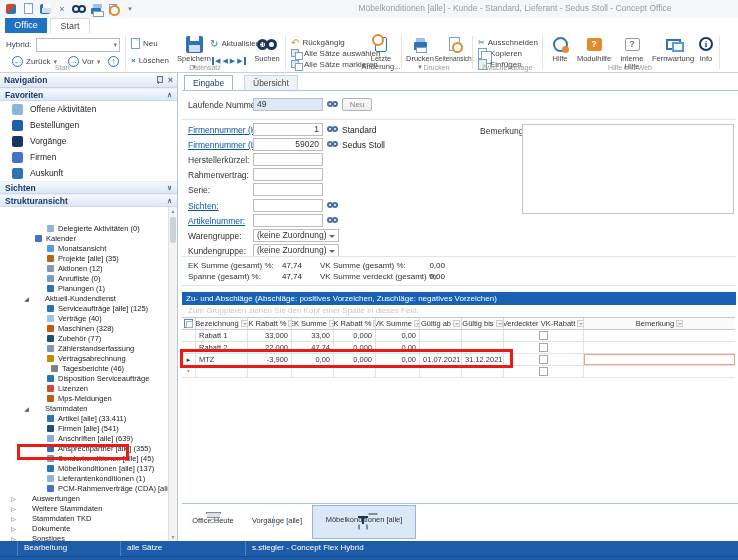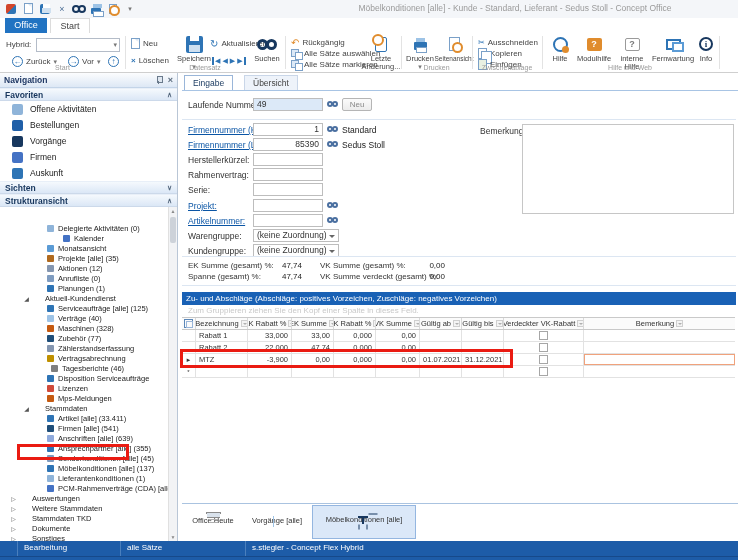--- a/index.html
+++ b/index.html
@@ -393,21 +393,21 @@
     </div>
     <div class="tree">
       <div style="position:absolute;left:0;top:16px;right:10px">
 
           <div class="tree-item" style="padding-left: 36px;">
             <span class="mark"></span>
             <span class="tree-ico" style="background: rgb(143, 180, 217);"></span>
             <span>Delegierte Aktivitäten (0)</span>
           </div>
 
-          <div class="tree-item" style="padding-left: 52px;">
+          <div class="tree-item" style="padding-left: 24px;">
             <span class="mark"></span>
             <span class="tree-ico" style="background: rgb(68, 114, 196);"></span>
             <span>Kalender</span>
           </div>
 
           <div class="tree-item" style="padding-left: 36px;">
             <span class="mark"></span>
             <span class="tree-ico" style="background: rgb(91, 155, 213);"></span>
             <span>Monatsansicht</span>
           </div>
@@ -616,37 +616,37 @@
 
     <span class="flabel link" style="left:6px;top:52px">Firmennummer (Kunde):</span>
     <div class="ffield r" style="left:71px;top:50px;width:70px">1</div>
     <span class="binoc-sm" style="left:145px;top:53px">
         <i></i>
         <i></i>
       </span>
     <span class="ftext" style="left:160px;top:52px">Standard</span>
 
     <span class="flabel link" style="left:6px;top:67px">Firmennummer (Lieferant):</span>
-    <div class="ffield r" style="left:71px;top:65px;width:70px">85390</div>
+    <div class="ffield r" style="left:71px;top:65px;width:70px">59020</div>
     <span class="binoc-sm" style="left:145px;top:68px">
         <i></i>
         <i></i>
       </span>
     <span class="ftext" style="left:160px;top:67px">Sedus Stoll</span>
 
     <span class="flabel" style="left:6px;top:82px">Herstellerkürzel:</span>
     <div class="ffield" style="left:71px;top:80px;width:70px"></div>
 
     <span class="flabel" style="left:6px;top:97px">Rahmenvertrag:</span>
     <div class="ffield" style="left:71px;top:95px;width:70px"></div>
 
     <span class="flabel" style="left:6px;top:112px">Serie:</span>
     <div class="ffield" style="left:71px;top:110px;width:70px"></div>
 
-    <span class="flabel link" style="left:6px;top:128px">Projekt:</span>
+    <span class="flabel link" style="left:6px;top:128px">Sichten:</span>
     <div class="ffield" style="left:71px;top:126px;width:70px"></div>
     <span class="binoc-sm" style="left:145px;top:129px">
         <i></i>
         <i></i>
       </span>
 
     <span class="flabel link" style="left:6px;top:143px">Artikelnummer:</span>
     <div class="ffield" style="left:71px;top:141px;width:70px"></div>
     <span class="binoc-sm" style="left:145px;top:144px">
         <i></i>

